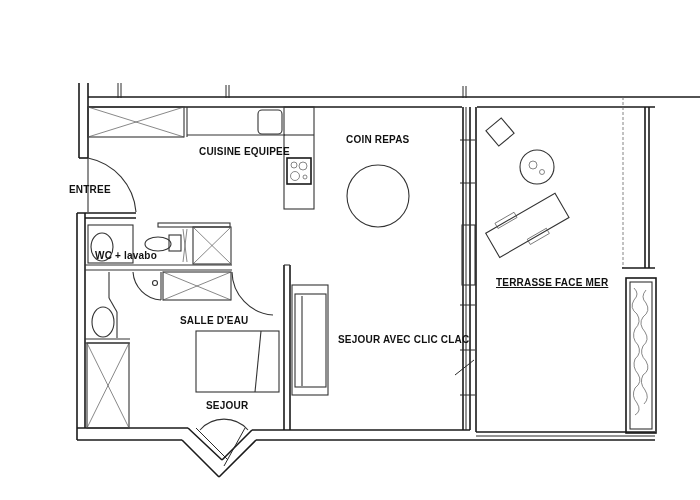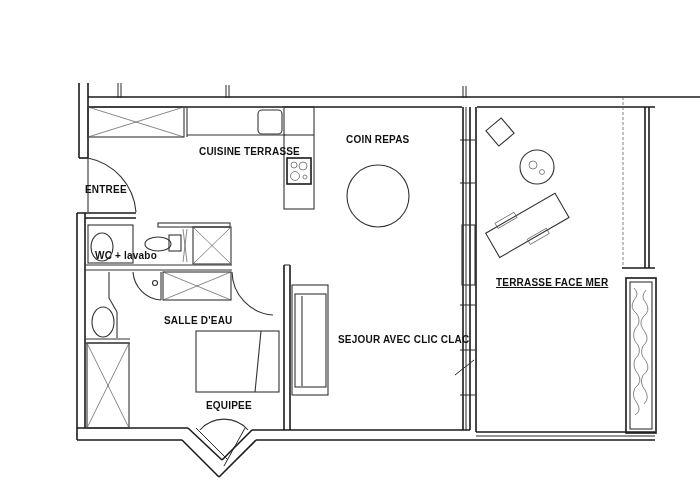--- a/index.html
+++ b/index.html
@@ -182,21 +182,21 @@
 
       <rect class="w" x="626" y="278" width="30" height="155"></rect>
       <rect class="f" x="630" y="282" width="22" height="147"></rect>
       <path class="thin" d="M634,288 q6,6 0,12 q-5,8 3,14 q5,8 -2,15 q-4,9 3,16 q4,8 -3,14 q-3,8 3,15 q5,8 -3,14 q-4,8 2,15 q5,8 -2,12"></path>
       <path class="thin" d="M646,290 q-6,7 0,13 q5,8 -3,14 q-5,7 2,15 q5,8 -2,14 q-4,8 3,15 q5,9 -3,14 q-4,8 2,15 q5,8 -1,14"></path>
 
       <line class="t" x1="476" y1="436" x2="655" y2="436"></line>
     </g>
   </svg>
 
-  <span class="label" style="left:199px; top:146px;">CUISINE TERRASSE</span>
+  <span class="label" style="left:199px; top:146px;">CUISINE EQUIPEE</span>
   <span class="label" style="left:346px; top:134px;">COIN REPAS</span>
-  <span class="label" style="left:85px;  top:184px;">ENTREE</span>
+  <span class="label" style="left:69px;  top:184px;">ENTREE</span>
   <span class="label" style="left:95px;  top:250px;text-align:center;">WC + lavabo</span>
-  <span class="label" style="left:116px; top:315px;padding-left:48px;">SALLE D'EAU</span>
-  <span class="label" style="left:206px; top:400px;">EQUIPEE</span>
+  <span class="label" style="left:132px; top:315px;padding-left:48px;">SALLE D'EAU</span>
+  <span class="label" style="left:206px; top:400px;">SEJOUR</span>
   <span class="label" style="left:338px; top:334px;">SEJOUR AVEC CLIC CLAC</span>
   <span class="label" style="left:496px; top:277px;text-decoration:underline;">TERRASSE FACE MER</span>
 </div>
 
 </body></html>

